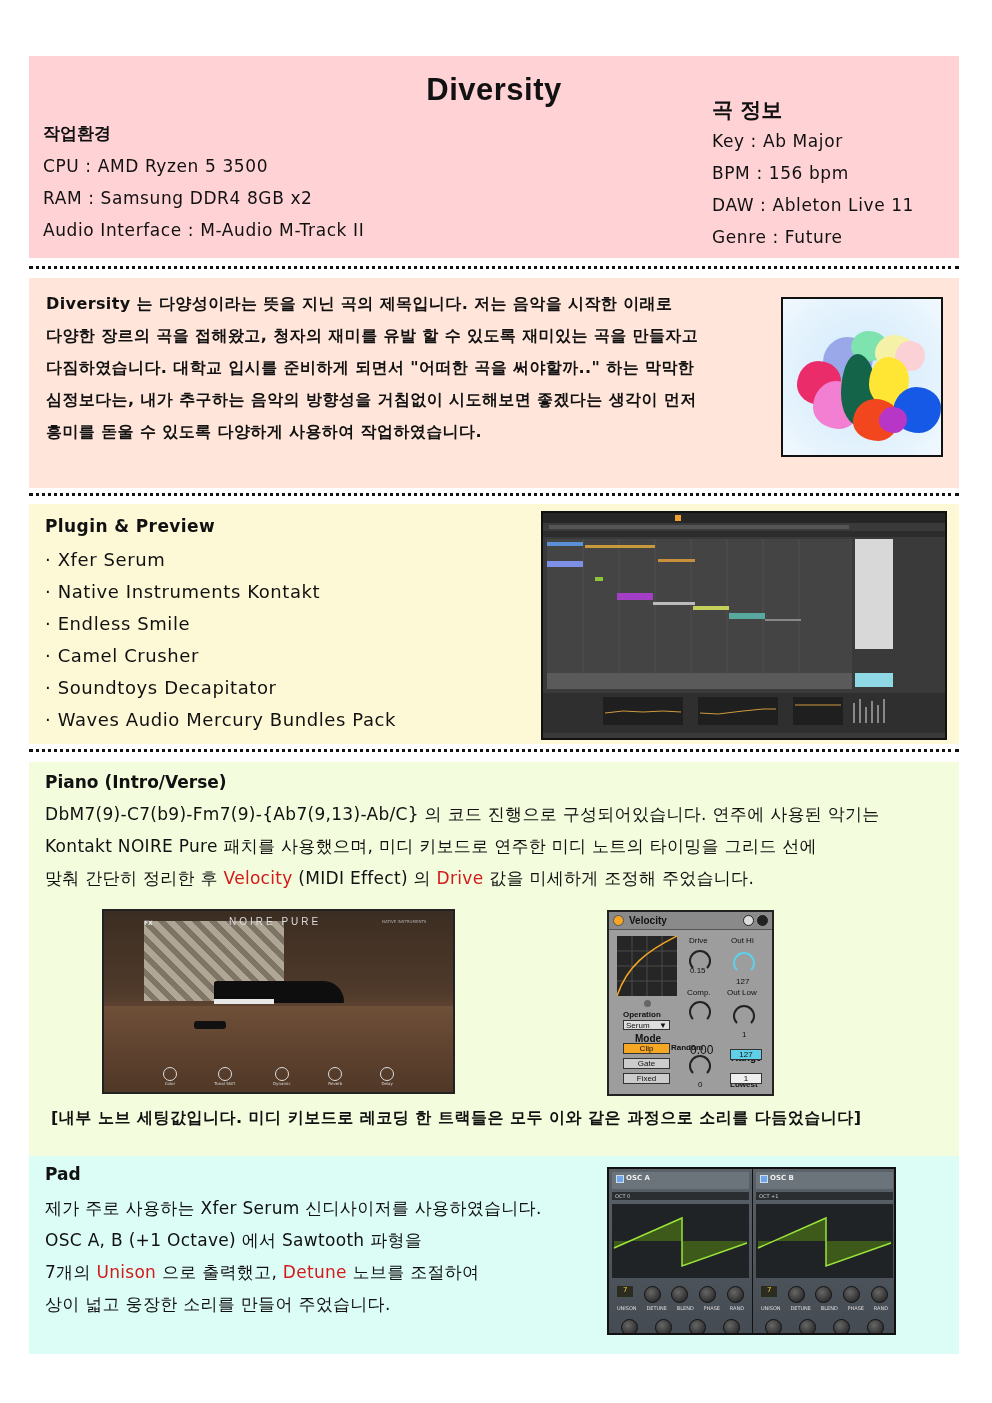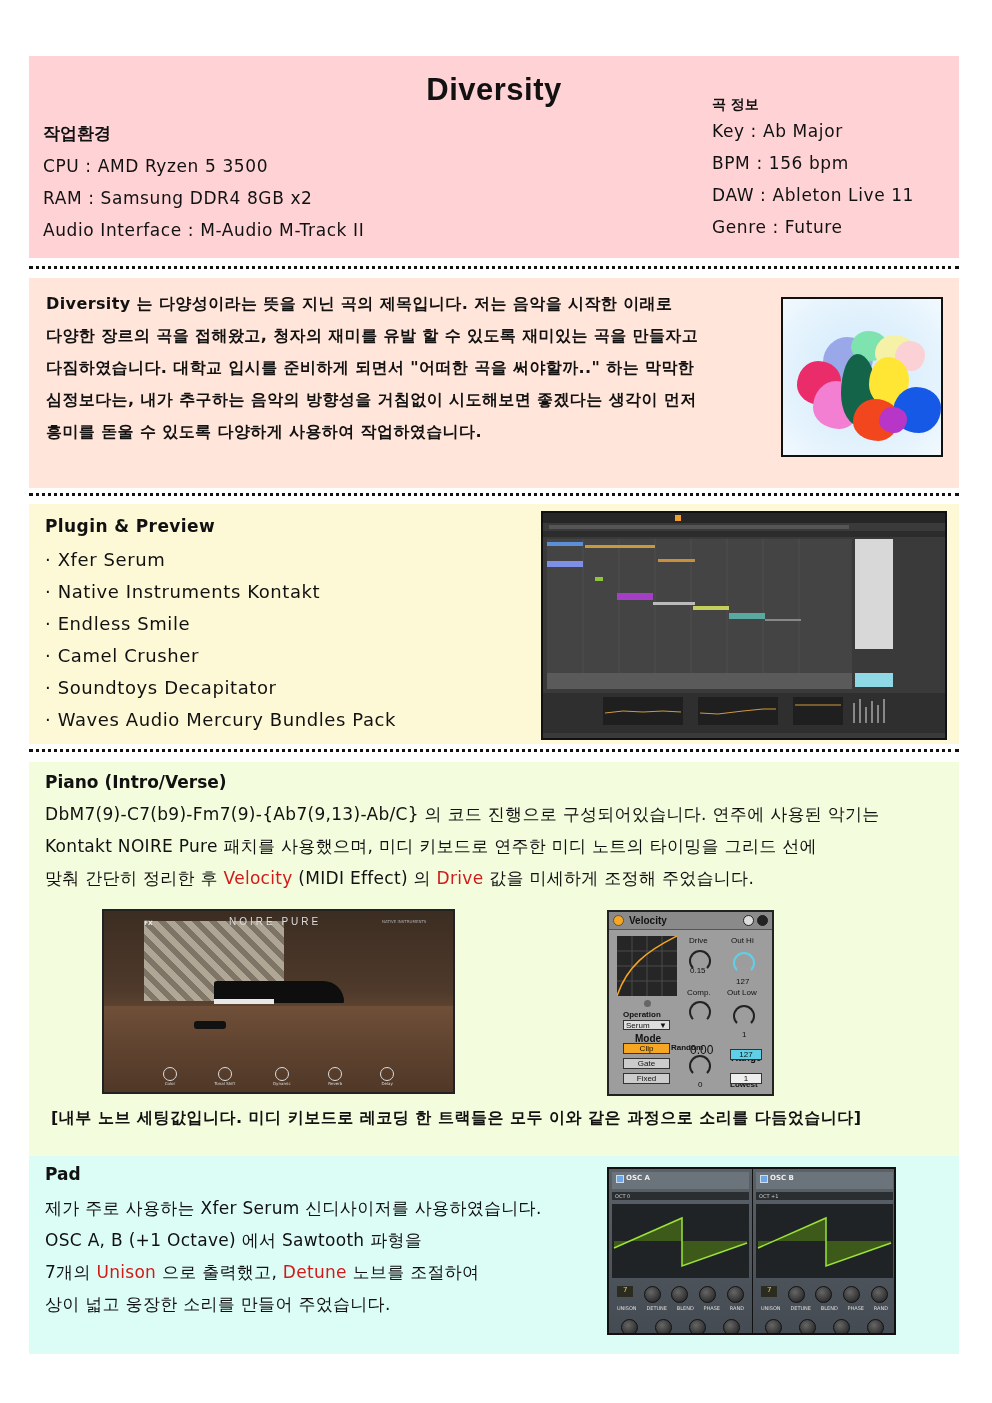--- a/index.html
+++ b/index.html
@@ -9,21 +9,21 @@
   .section { position: absolute; left: 29px; width: 930px; }
   .divider { position: absolute; left: 29px; width: 930px; height: 0; border-top: 3px dotted #111; }
 
   
   #sec-header { top: 56px; height: 202px; background: #ffd3d6; }
   .title { position: absolute; left: 0; width: 100%; top: 16px; text-align: center; font-family: "Liberation Sans", sans-serif; font-weight: bold; font-size: 31px; letter-spacing: 0.5px; }
   .env { position: absolute; left: 14px; top: 66px; }
   .env .h { font-weight: bold; font-size: 17px; margin-bottom: 10px; }
   .env .row { font-size: 17px; height: 32px; line-height: 22px; letter-spacing: 0.6px; }
   .song { position: absolute; left: 683px; top: 40px; }
-  .song .h { font-weight: bold; font-size: 14px; margin-bottom: 6px; }
+  .song .h { font-weight: bold; font-size: 21px; margin-bottom: 6px; }
   .song .row { font-size: 17px; height: 32px; line-height: 22px; letter-spacing: 0.6px; }
 
   
   #sec-intro { top: 278px; height: 210px; background: #ffe5da; }
   .intro-text { position: absolute; left: 17px; top: 10px; width: 730px; font-size: 16px; line-height: 32px; font-weight: bold; letter-spacing: 0.4px; }
   .cover { position: absolute; left: 752px; top: 19px; width: 162px; height: 160px; border: 2px solid #111; background: radial-gradient(circle at 50% 50%, #cfe9fb 0%, #e5f3fd 70%, #f2f9fe 100%); overflow: hidden; }
   .blob { position: absolute; border-radius: 48% 52% 45% 55% / 55% 45% 55% 45%; }
 
   
   #sec-plugins { top: 504px; height: 240px; background: #fdf8d6; }

